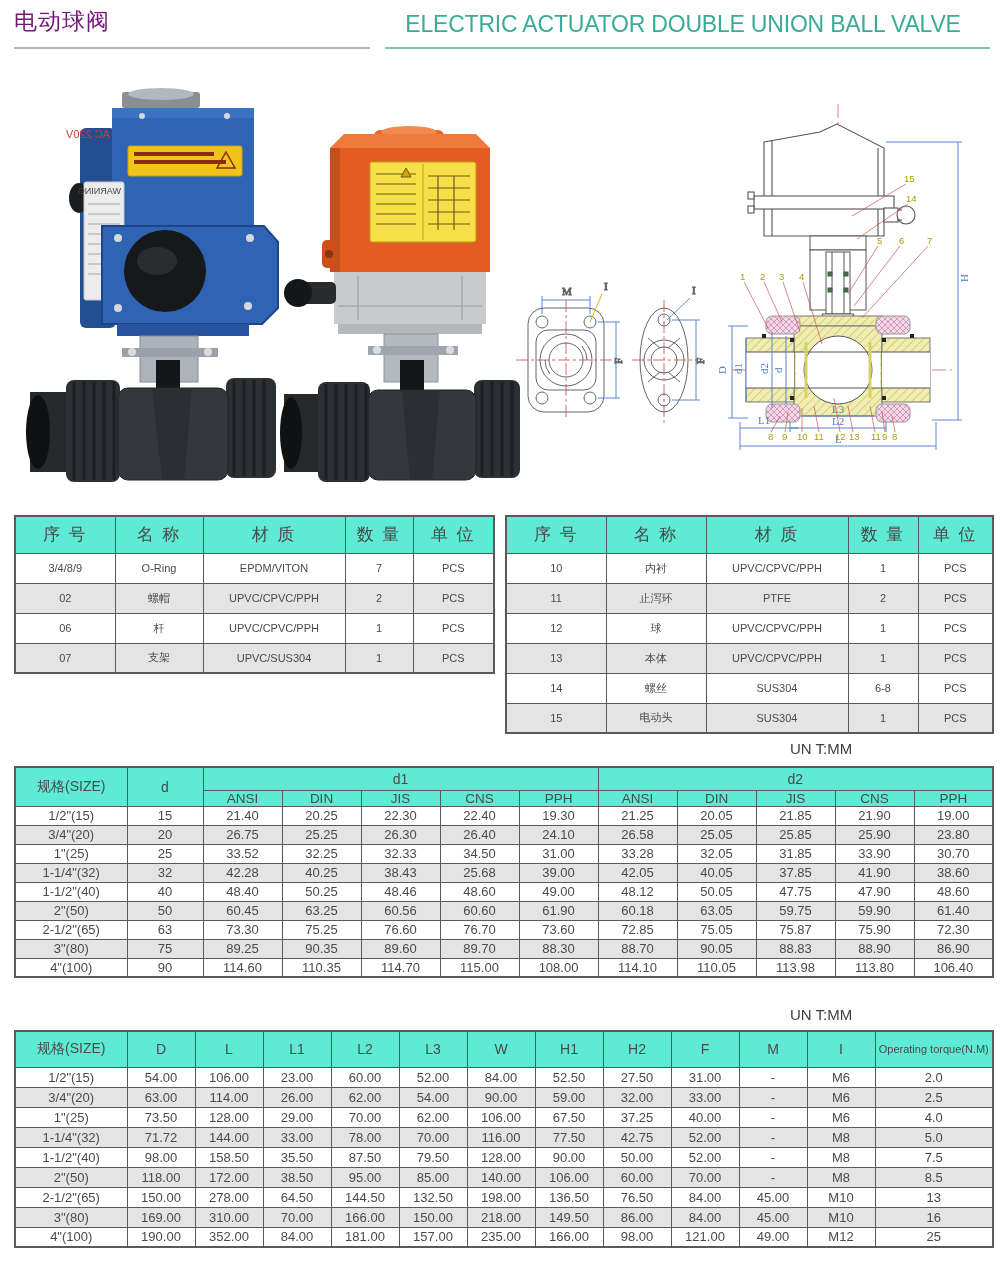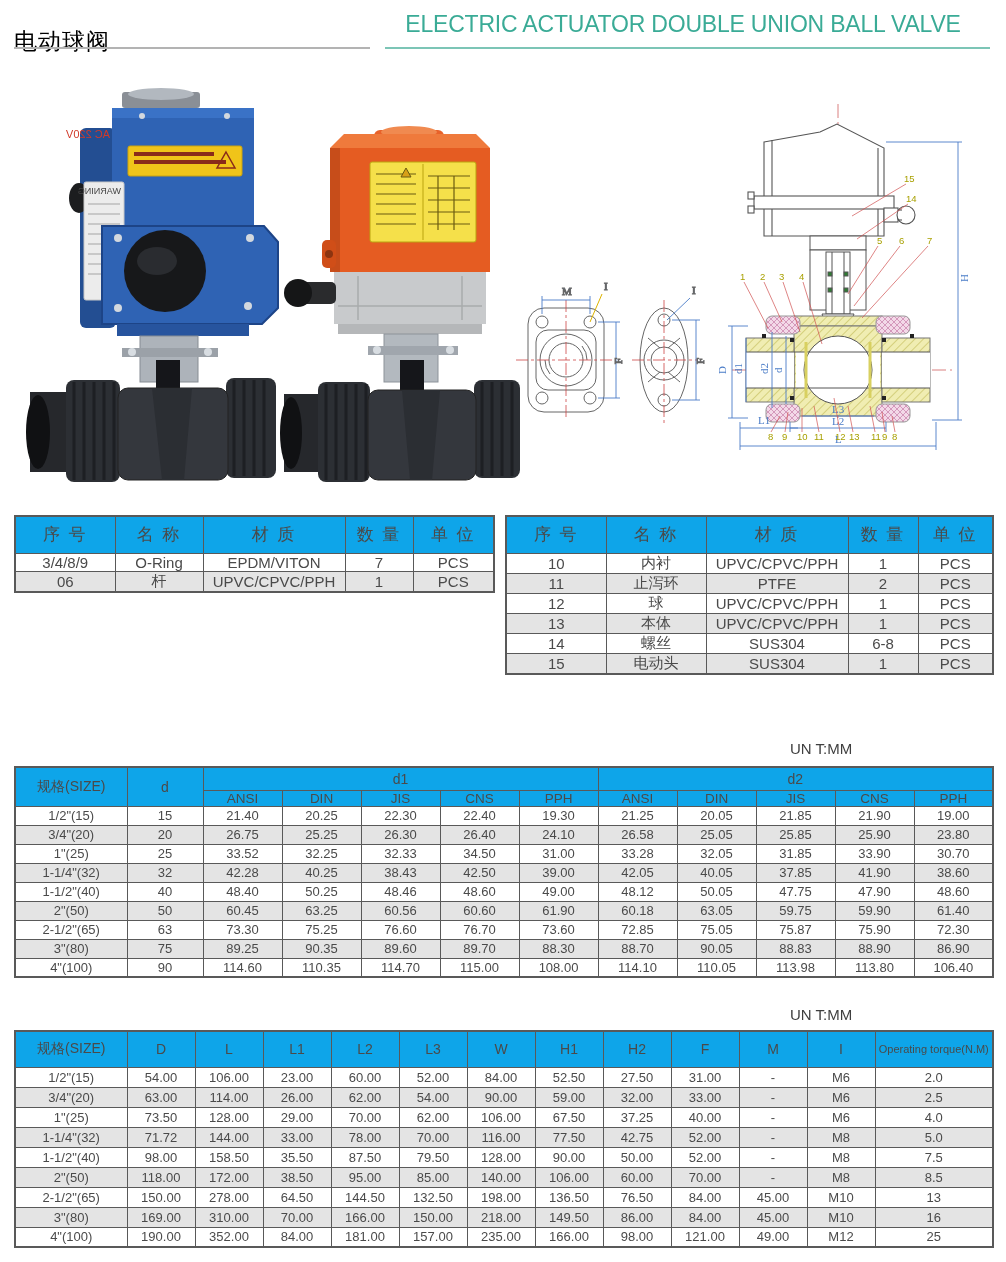--- a/index.html
+++ b/index.html
@@ -4,36 +4,36 @@
 <style>
   * { margin:0; padding:0; box-sizing:border-box; }
   html,body { background:#fff; }
   body {
     width:1006px; height:1262px; position:relative;
     font-family:"Liberation Sans", sans-serif; color:#4a4a4a;
   }
   .abs { position:absolute; }
 
   
-  .title-cn { left:14px; top:26px; font-size:23px; color:#000000; letter-spacing:1px; }
+  .title-cn { left:14px; top:6px; font-size:23px; color:#701a75; letter-spacing:1px; }
   .rule-left { left:14px; top:47px; width:356px; height:2px; background:#b3b3b3; }
   .title-en { left:375px; top:11px; width:616px; text-align:center; font-size:23px; color:#3aab96; letter-spacing:-0.2px; }
   .rule-right { left:385px; top:47px; width:605px; height:2px; background:#7cc5b6; }
 
   
   .unit-note { right:16px; width:200px; font-size:15px; color:#3f3f3f; }
 
   
   table { border-collapse:collapse; table-layout:fixed; width:100%; border:2px solid #595959; }
   th, td { border:1px solid #595959; text-align:center; overflow:hidden; white-space:nowrap; font-weight:normal; color:#4a4a4a; }
-  thead th { background:#0ea5e9; }
+  thead th { background:#5eead4; }
   tbody tr:nth-child(even) td { background:#e4e4e4; }
 
   .parts th { height:37px; font-size:17px; letter-spacing:2px; }
-  .parts td { height:18px; font-size:15px; }
+  .parts td { height:30px; font-size:11px; }
 
   .t1 .grp th { height:23px; font-size:14px; }
   .t1 .sub th { height:16px; font-size:13.5px; }
   .t1 td { height:19px; font-size:13px; }
 
   .t2 th { height:36px; font-size:14px; }
   .t2 th.small { font-size:11px; }
   .t2 td { height:20px; font-size:13px; }
 
   svg text { font-family:"Liberation Sans", sans-serif; }
@@ -393,23 +393,37 @@
     </thead>
     <tbody>
         <tr>
           <td>3/4/8/9</td>
           <td>O-Ring</td>
           <td>EPDM/VITON</td>
           <td>7</td>
           <td>PCS</td>
         </tr>
         <tr>
+          <td>02</td>
+          <td>螺帽</td>
+          <td>UPVC/CPVC/PPH</td>
+          <td>2</td>
+          <td>PCS</td>
+        </tr>
+        <tr>
           <td>06</td>
           <td>杆</td>
           <td>UPVC/CPVC/PPH</td>
+          <td>1</td>
+          <td>PCS</td>
+        </tr>
+        <tr>
+          <td>07</td>
+          <td>支架</td>
+          <td>UPVC/SUS304</td>
           <td>1</td>
           <td>PCS</td>
         </tr>
       </tbody>
   </table>
 </div>
 
 <div class="abs" style="left:505px;top:515px;width:487px">
   <table class="parts">
     <colgroup>
@@ -555,21 +569,21 @@
           <td>31.85</td>
           <td>33.90</td>
           <td>30.70</td>
         </tr>
         <tr>
           <td>1-1/4"(32)</td>
           <td>32</td>
           <td>42.28</td>
           <td>40.25</td>
           <td>38.43</td>
-          <td>42.50</td>
+          <td>25.68</td>
           <td>39.00</td>
           <td>42.05</td>
           <td>40.05</td>
           <td>37.85</td>
           <td>41.90</td>
           <td>38.60</td>
         </tr>
         <tr>
           <td>1-1/2"(40)</td>
           <td>40</td>

